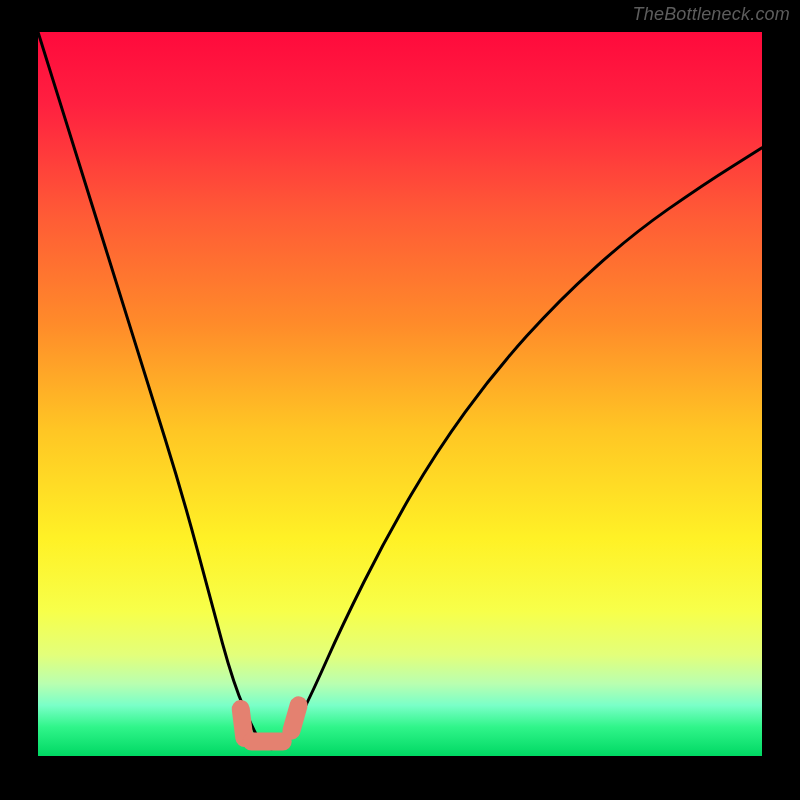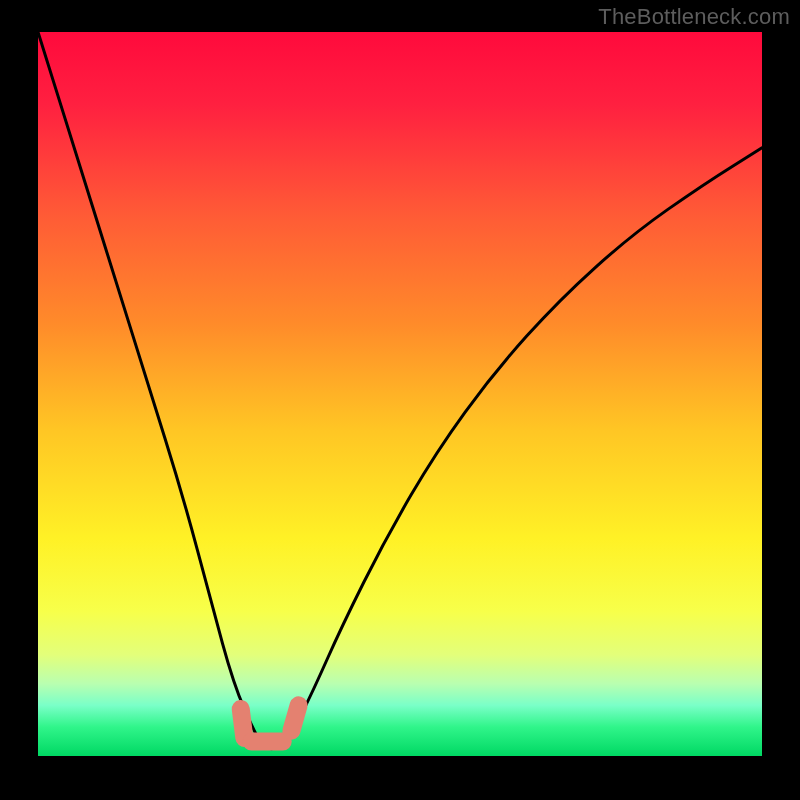--- a/index.html
+++ b/index.html
@@ -16,24 +16,25 @@
     top: 0;
     width: 800px;
     height: 800px;
     background: #000;
   }
   .watermark {
     position: absolute;
     top: 4px;
     right: 10px;
     font-family: Arial, Helvetica, sans-serif;
-    font-size: 22px;
+    font-size: 18px;
     color: #5d5d5d;
     letter-spacing: 0.2px;
     user-select: none;
+    font-style: italic;
   }
   svg {
     position: absolute;
     left: 38px;
     top: 32px;
     width: 724px;
     height: 724px;
     display: block;
   }
 </style>

